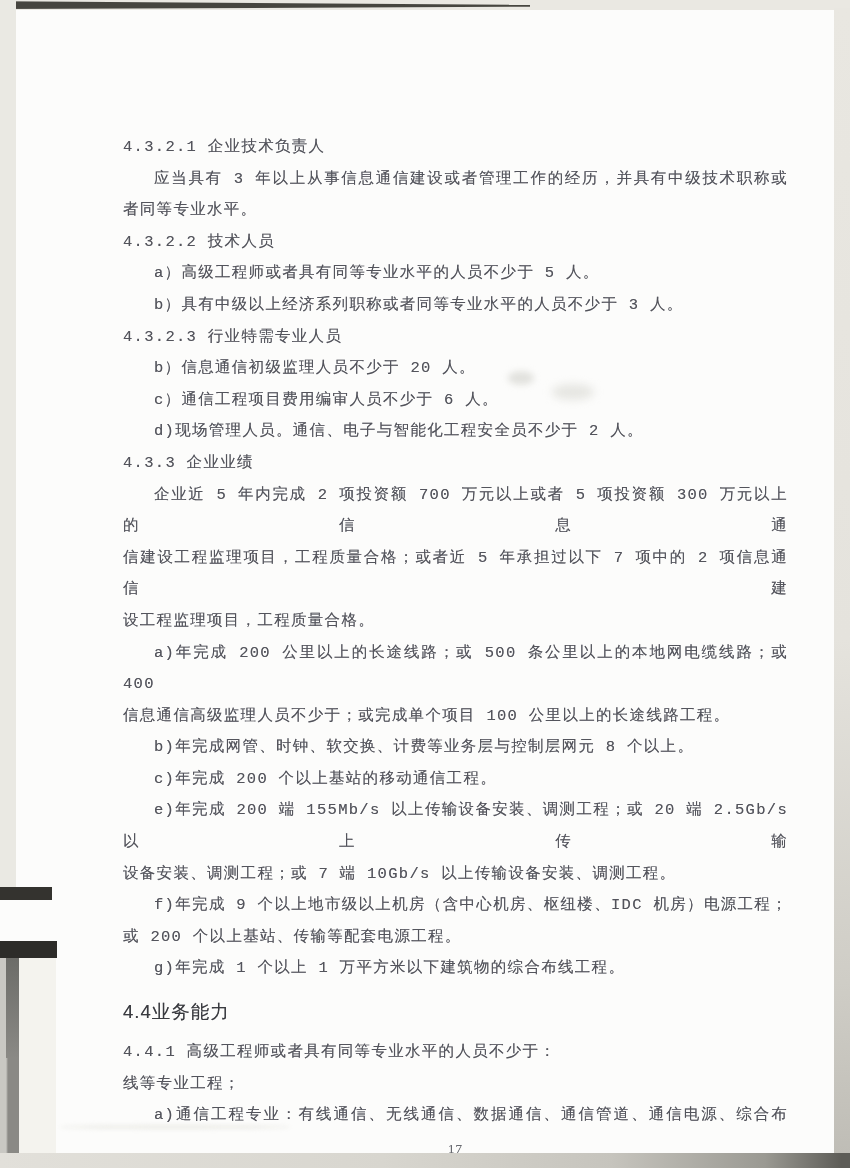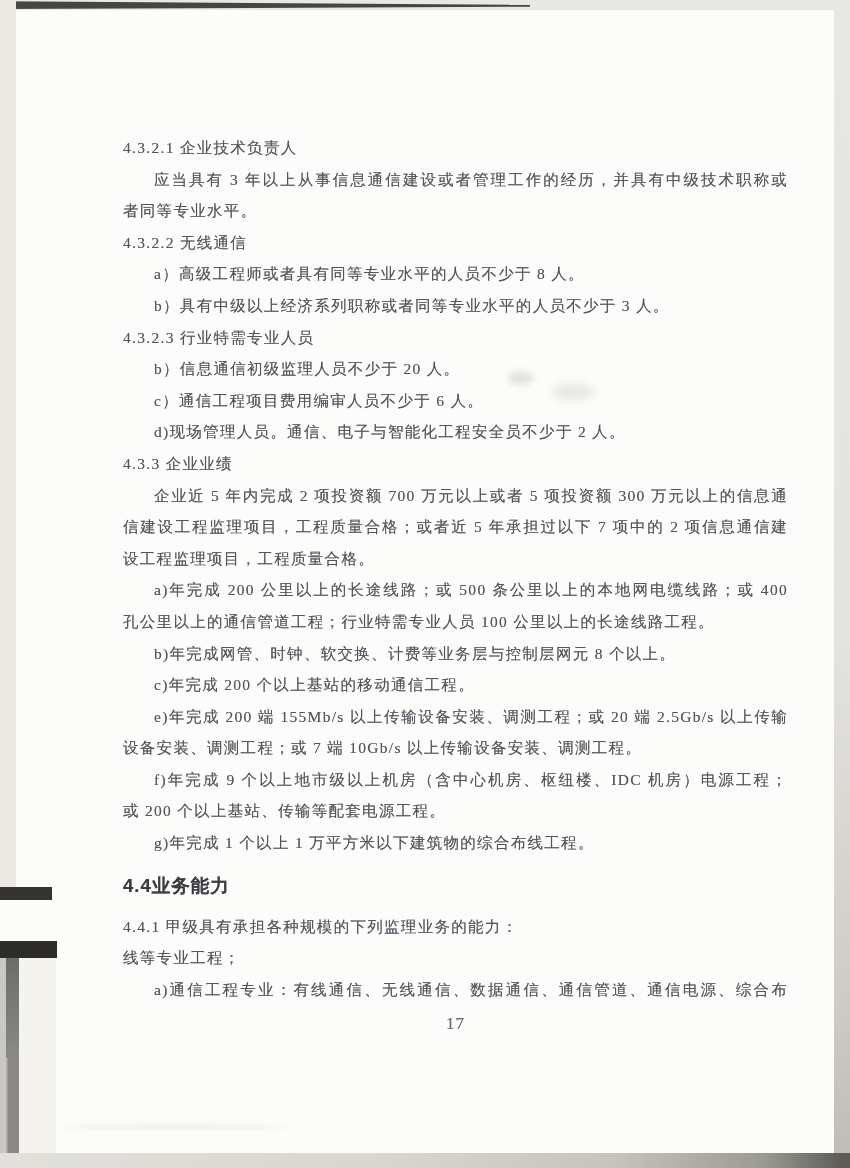--- a/index.html
+++ b/index.html
@@ -42,37 +42,37 @@
   #smudge3 { left:60px; top:1125px; width:230px; height:4px; background:#ececе7; background:#ecece7; border-radius:50%; filter:blur(2px); }
 
   
   .doc {
     position:absolute; left:123px; top:132px; width:665px;
     color:#53545c;
     font-size:15.5px;
     letter-spacing:1.3px;
     text-shadow:0 0 .5px rgba(83,84,92,.55);
   }
-  .ln { line-height:31.6px; min-height:31.6px; text-align:left; }
+  .ln { line-height:31.6px; min-height:31.6px; text-align:left;font-family:Liberation Mono, monospace; }
   .indent { text-indent:2em; }
   .just { text-align:justify; text-align-last:justify; }
   .heading {
     font-family:"Liberation Sans","DejaVu Sans",sans-serif;
-    font-weight:bold;
+    font-weight:normal;
     font-size:18.5px;
     color:#3a3b40;
     letter-spacing:1px;
     line-height:36px; min-height:36px;
     margin-top:9px; margin-bottom:7px;
     text-shadow:0 0 .5px rgba(58,59,64,.6);
   }
   .pagenum {
     margin-top:9px;
     text-align:center;
-    font-size:17px;
+    font-size:13px;
     letter-spacing:1px;
     color:#686a70;
   }
 </style>
 </head>
 <body>
 
 <div class="artifact" id="edge-top-beige"></div>
 <div class="artifact" id="edge-top-wedge"></div>
 <div class="artifact" id="edge-left-beige"></div>
@@ -84,38 +84,38 @@
 <div class="artifact" id="right-band"></div>
 <div class="artifact" id="bottom-band"></div>
 <div class="artifact" id="smudge1"></div>
 <div class="artifact" id="smudge2"></div>
 <div class="artifact" id="smudge3"></div>
 
 <div class="doc">
   <div class="ln">4.3.2.1 企业技术负责人</div>
   <div class="ln indent just">应当具有 3 年以上从事信息通信建设或者管理工作的经历，并具有中级技术职称或</div>
   <div class="ln">者同等专业水平。</div>
-  <div class="ln">4.3.2.2 无线通信</div>
-  <div class="ln indent">a）高级工程师或者具有同等专业水平的人员不少于 8 人。</div>
+  <div class="ln">4.3.2.2 技术人员</div>
+  <div class="ln indent">a）高级工程师或者具有同等专业水平的人员不少于 5 人。</div>
   <div class="ln indent">b）具有中级以上经济系列职称或者同等专业水平的人员不少于 3 人。</div>
   <div class="ln">4.3.2.3 行业特需专业人员</div>
   <div class="ln indent">b）信息通信初级监理人员不少于 20 人。</div>
   <div class="ln indent">c）通信工程项目费用编审人员不少于 6 人。</div>
   <div class="ln indent">d)现场管理人员。通信、电子与智能化工程安全员不少于 2 人。</div>
   <div class="ln">4.3.3 企业业绩</div>
   <div class="ln indent just">企业近 5 年内完成 2 项投资额 700 万元以上或者 5 项投资额 300 万元以上的信息通</div>
   <div class="ln just">信建设工程监理项目，工程质量合格；或者近 5 年承担过以下 7 项中的 2 项信息通信建</div>
   <div class="ln">设工程监理项目，工程质量合格。</div>
   <div class="ln indent just">a)年完成 200 公里以上的长途线路；或 500 条公里以上的本地网电缆线路；或 400</div>
-  <div class="ln">孔公里以上的通信管道工程；行业特需专业人员 100 公里以上的长途线路工程。</div>
+  <div class="ln">信息通信高级监理人员不少于；或完成单个项目 100 公里以上的长途线路工程。</div>
   <div class="ln indent">b)年完成网管、时钟、软交换、计费等业务层与控制层网元 8 个以上。</div>
   <div class="ln indent">c)年完成 200 个以上基站的移动通信工程。</div>
   <div class="ln indent just">e)年完成 200 端 155Mb/s 以上传输设备安装、调测工程；或 20 端 2.5Gb/s 以上传输</div>
   <div class="ln">设备安装、调测工程；或 7 端 10Gb/s 以上传输设备安装、调测工程。</div>
   <div class="ln indent just">f)年完成 9 个以上地市级以上机房（含中心机房、枢纽楼、IDC 机房）电源工程；</div>
   <div class="ln">或 200 个以上基站、传输等配套电源工程。</div>
   <div class="ln indent">g)年完成 1 个以上 1 万平方米以下建筑物的综合布线工程。</div>
   <div class="ln heading">4.4业务能力</div>
-  <div class="ln">4.4.1 甲级具有承担各种规模的下列监理业务的能力：</div>
+  <div class="ln">4.4.1 高级工程师或者具有同等专业水平的人员不少于：</div>
   <div class="ln">线等专业工程；</div>
   <div class="ln indent just">a)通信工程专业：有线通信、无线通信、数据通信、通信管道、通信电源、综合布</div>
   <div class="pagenum">17</div>
 </div>
 
 </body></html>

